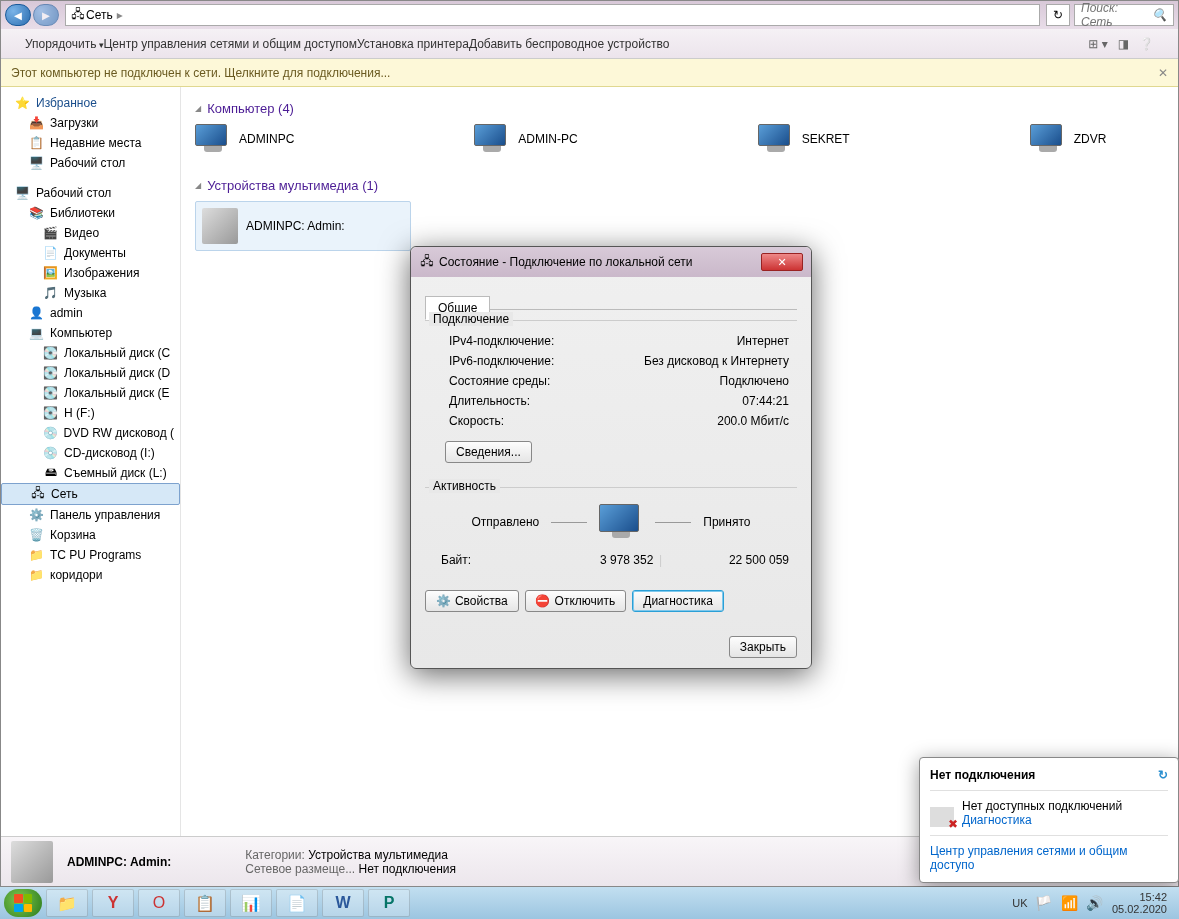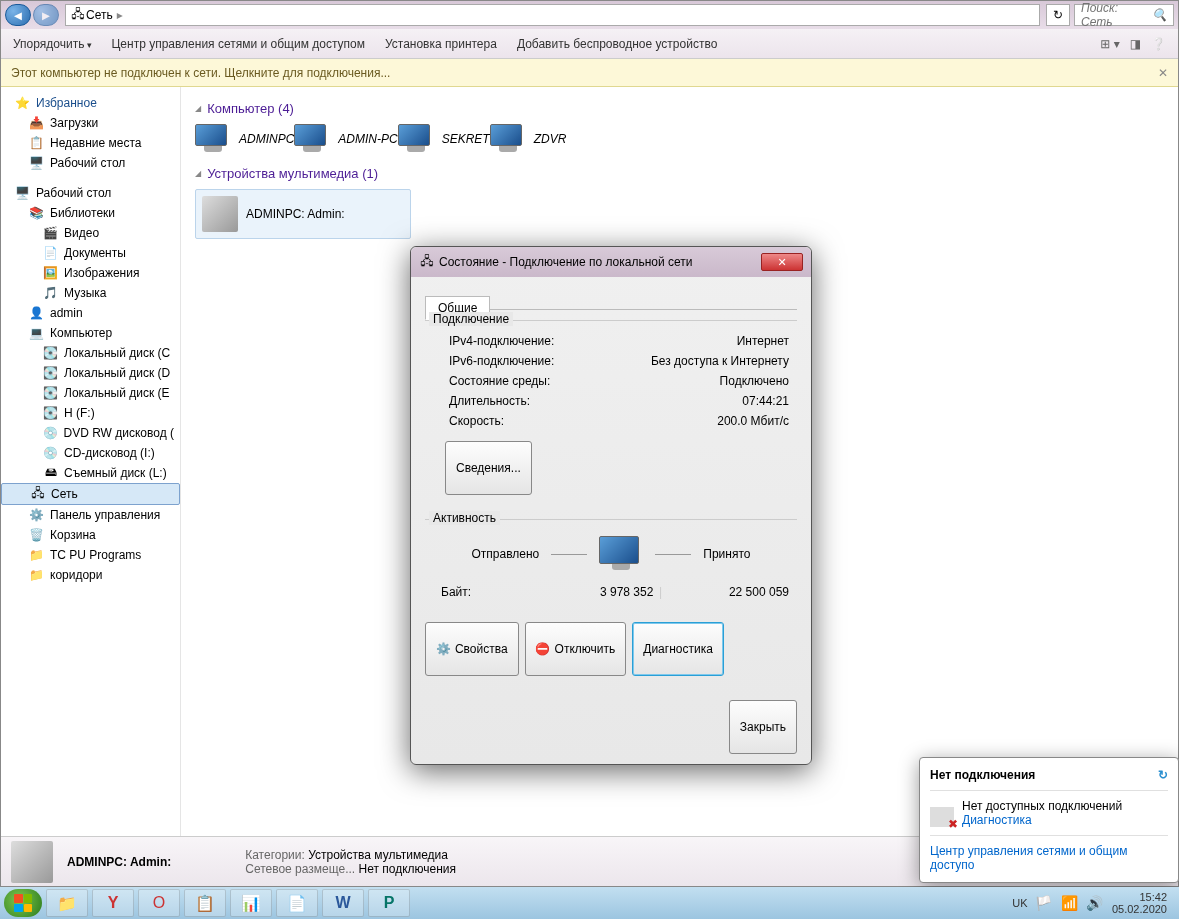--- a/index.html
+++ b/index.html
@@ -6,60 +6,60 @@
 body { width: 1179px; height: 919px; background: #4a8fcf; overflow: hidden; position: relative; font-size: 12px; }
 
 
 .explorer { position: absolute; top: 0; left: 0; right: 0; bottom: 32px; background: #fff; border: 1px solid #888; }
 .titlebar { height: 28px; background: linear-gradient(#d8c8d8, #e8dde8); display: flex; align-items: center; padding: 0 4px; }
 .nav-btns { display: flex; gap: 2px; }
 .nav-btn { width: 26px; height: 22px; border-radius: 12px; background: radial-gradient(circle at 30% 30%, #7bb4e8, #2a6db0); color: #fff; display: flex; align-items: center; justify-content: center; font-size: 13px; border: 1px solid #1a5a9a; cursor: pointer; }
 .breadcrumb { flex: 1; margin: 0 6px; height: 22px; background: #fff; border: 1px solid #aaa; display: flex; align-items: center; padding: 0 4px; font-size: 12px; }
 .refresh, .search-box { height: 22px; border: 1px solid #aaa; background: #fff; display: flex; align-items: center; padding: 0 6px; }
 .search-box { width: 100px; color: #737373; font-style: italic; margin-left: 4px; }
-.toolbar { height: 30px; background: linear-gradient(#f5f1f5, #ece4ec); border-bottom: 1px solid #ccc; display: flex; align-items: center; padding: 0 12px; gap: 20px; font-size: 12px; color: #333; }
+.toolbar { height: 30px; background: linear-gradient(#f5f1f5, #ece4ec); border-bottom: 1px solid #ccc; display: flex; align-items: center; padding: 0 24px; font-size: 12px; color: #333; }
 .tb-item { cursor: pointer; }
 .tb-item.drop::after { content: " ▾"; font-size: 9px; }
 .tb-right { margin-left: auto; display: flex; gap: 10px; color: #666; }
 .warnbar { height: 28px; background: #fdf8d8; border-bottom: 1px solid #e0d890; display: flex; align-items: center; padding: 0 10px; font-size: 12px; color: #6a5a20; }
 .warn-close { margin-left: auto; color: #888; cursor: pointer; }
 .body { display: flex; height: calc(100% - 28px - 30px - 28px - 50px); }
 .sidebar { width: 180px; background: #fff; border-right: 1px solid #e5e5e5; padding: 6px 0; overflow: hidden; }
 .side-item { display: flex; align-items: center; padding: 2px 6px 2px 14px; gap: 5px; font-size: 12px; white-space: nowrap; cursor: pointer; }
 .side-item.lvl1 { padding-left: 28px; }
 .side-item.lvl2 { padding-left: 42px; }
 .side-item.sel { background: #d6e8f7; border: 1px solid #7da2ce; border-radius: 2px; }
 .side-item.fav { color: #1a4e8c; font-weight: normal; }
 .side-ico { width: 16px; height: 16px; display: inline-flex; align-items: center; justify-content: center; font-size: 12px; }
 .side-spacer { height: 10px; }
 .main { flex: 1; padding: 8px 14px; }
 .group-hdr { color: #4c1d95; font-size: 13px; margin: 6px 0 8px; display: flex; align-items: center; gap: 6px; }
 .group-hdr::before { content: "◢"; font-size: 8px; color: #888; }
-.items-row { display: flex; margin-bottom: 12px; font-style: italic; }
+.items-row { display: flex; gap: 180px; margin-bottom: 24px; }
 .net-item { display: flex; align-items: center; gap: 8px; }
 .pc-icon { width: 36px; height: 30px; position: relative; }
 .pc-screen { width: 32px; height: 22px; background: linear-gradient(135deg,#5a9ed8,#1a4e8c); border: 1px solid #666; border-radius: 2px; }
 .pc-base { height: 6px; width: 18px; background: #aaa; margin: 0 auto; border-radius: 0 0 3px 3px; }
 .mm-item { display: flex; align-items: center; gap: 8px; padding: 6px; border: 1px solid #bbd4eb; background: #eaf3fb; border-radius: 2px; width: 216px; }
 .mm-icon { width: 36px; height: 36px; background: linear-gradient(135deg,#ddd,#999); border-radius: 2px; position: relative; }
 .details { height: 50px; background: linear-gradient(#f8f5f8,#ece6ec); border-top: 1px solid #ccc; display: flex; align-items: center; padding: 4px 10px; gap: 14px; font-size: 12px; }
 .det-icon { width: 42px; height: 42px; background: linear-gradient(135deg,#ddd,#999); border-radius: 2px; }
 .det-col .lbl { color: #666; margin-left: 20px; }
 
 
 .dialog { position: absolute; left: 410px; top: 246px; width: 402px; background: linear-gradient(#f0f0f0,#e8e8e8); border: 1px solid #555; border-radius: 6px; box-shadow: 0 6px 30px rgba(0,0,0,0.6); }
 .dlg-title { height: 30px; background: linear-gradient(#d8cad8,#cab8ca); display: flex; align-items: center; padding: 0 8px; font-size: 12px; border-radius: 6px 6px 0 0; }
 .dlg-close { margin-left: auto; width: 42px; height: 18px; background: linear-gradient(#e88,#c33); border: 1px solid #922; border-radius: 2px; color: #fff; text-align: center; font-size: 11px; line-height: 16px; cursor: pointer; }
 .dlg-body { padding: 8px 14px 14px; }
 .tabs { border-bottom: 1px solid #bbb; margin-bottom: 10px; }
 .tab { display: inline-block; padding: 4px 12px; background: #fff; border: 1px solid #bbb; border-bottom: 1px solid #fff; position: relative; top: 11px; font-size: 12px; cursor: pointer; }
 .fieldset { margin: 8px 0 14px; padding: 10px 8px 6px; border-top: 1px solid #ccc; position: relative; }
 .fieldset .legend { position: absolute; top: -9px; left: 4px; background: #e8e8e8; padding: 0 4px; font-size: 12px; }
 .row { display: flex; justify-content: space-between; padding: 3px 0 3px 16px; font-size: 12px; }
-.btn { display: inline-flex; align-items: center; gap: 4px; padding: 19px 10px; background: linear-gradient(#fdfdfd,#e5e5e5); border: 1px solid #888; border-radius: 3px; font-size: 12px; cursor: pointer; }
+.btn { display: inline-flex; align-items: center; gap: 4px; padding: 3px 10px; background: linear-gradient(#fdfdfd,#e5e5e5); border: 1px solid #888; border-radius: 3px; font-size: 12px; cursor: pointer; }
 .btn.hl { border: 1px solid #2a9fd6; box-shadow: 0 0 0 1px #7ec8ec inset; }
 .activity { display: flex; align-items: center; justify-content: center; gap: 12px; margin: 6px 0 10px; font-size: 12px; }
 .act-line { flex: 0 0 36px; height: 1px; background: #999; }
 .act-icon { width: 44px; height: 36px; position: relative; }
 .act-icon .pc-screen { width: 40px; height: 28px; }
 .dlg-foot { text-align: right; padding: 10px 14px; }
 
 
 .tray-pop { position: absolute; right: 0; bottom: 36px; width: 260px; background: #fff; border: 1px solid #888; border-radius: 4px; box-shadow: 0 4px 20px rgba(0,0,0,0.4); padding: 10px; font-size: 12px; }
 .tray-pop .hdr { display: flex; justify-content: space-between; font-weight: bold; margin-bottom: 8px; padding-bottom: 8px; border-bottom: 1px solid #e0e0e0; }
@@ -280,21 +280,21 @@
   <div class="dlg-body">
     <div class="tabs"><div class="tab">Общие</div></div>
     <div class="fieldset">
       <span class="legend">Подключение</span>
       <div class="row">
           <span>IPv4-подключение:</span>
           <span>Интернет</span>
         </div>
       <div class="row">
           <span>IPv6-подключение:</span>
-          <span>Без доступа к Интернету</span>
+          <span>Без дисковод к Интернету</span>
         </div>
       <div class="row">
           <span>Состояние среды:</span>
           <span>Подключено</span>
         </div>
       <div class="row">
           <span>Длительность:</span>
           <span>07:44:21</span>
         </div>
       <div class="row">

